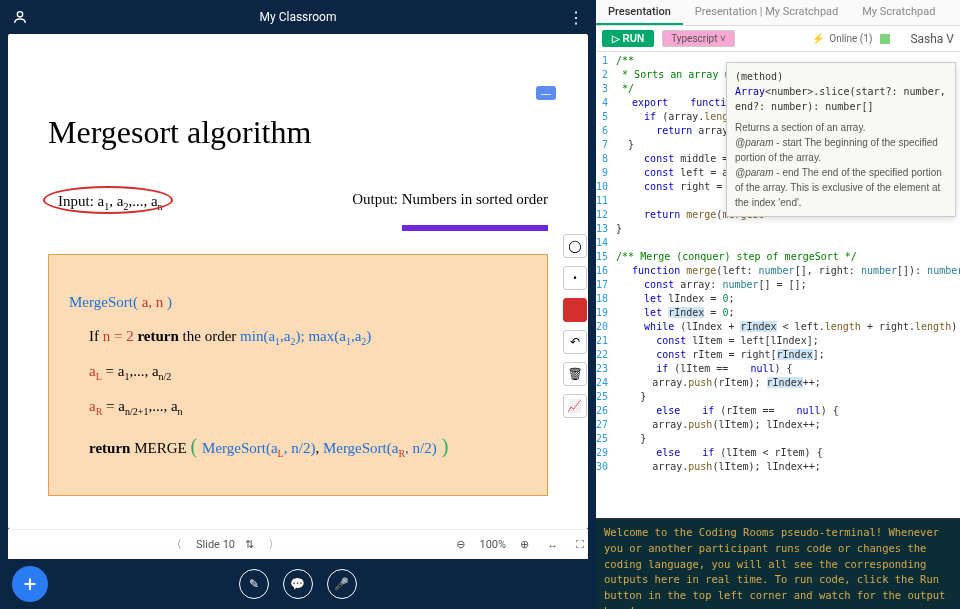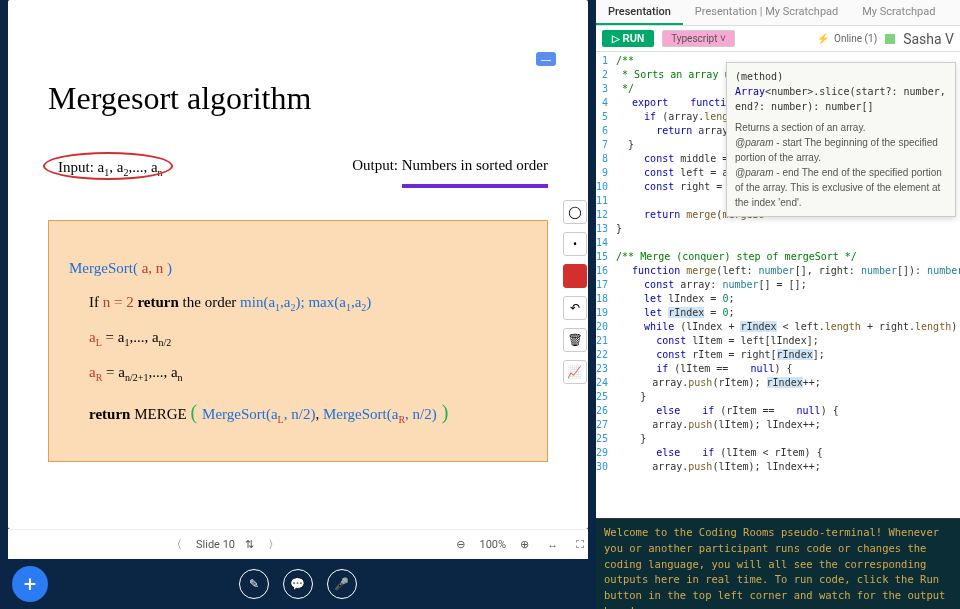--- a/index.html
+++ b/index.html
@@ -11,21 +11,21 @@
 .left-header .more { font-size: 16px; }
 .slide-area { flex: 1; background: #fff; margin: 0 8px 0 8px; border-radius: 2px; position: relative; padding: 50px 40px 30px 40px; }
 .whiteboard-tools { position: absolute; right: -2px; top: 200px; width: 30px; display: flex; flex-direction: column; gap: 8px; align-items: center; }
 .tool-btn { width: 24px; height: 24px; border: 1px solid #ccc; border-radius: 3px; background: #fff; display: flex; align-items: center; justify-content: center; font-size: 12px; cursor: pointer; }
 .tool-btn.color { background: #d32f2f; border-color: #d32f2f; }
 .collapse-btn { position: absolute; top: 52px; right: 32px; background: #5b8def; color: #fff; border: none; border-radius: 3px; width: 20px; height: 14px; font-size: 10px; cursor: pointer; }
 .slide-title { font-size: 32px; font-weight: 400; margin-top: 30px; margin-bottom: 40px; font-family: "Times New Roman", serif; }
 .io-row { display: flex; justify-content: space-between; font-family: "Times New Roman", serif; font-size: 15px; margin-bottom: 40px; }
 .io-row .input-box { position: relative; padding: 2px 10px; }
 .ellipse-annot { position: absolute; left: -5px; top: -5px; width: 130px; height: 28px; border: 2px solid #d32f2f; border-radius: 50%; pointer-events: none; }
-.output-box { border-bottom: 4px solid #6d28d9; padding-bottom: 11px; }
+.output-box { border-bottom: 6px solid #6d28d9; padding-bottom: 18px; }
 .algo-box { background: #fcdcb6; border: 1px solid #e0a050; padding: 32px 20px 25px 20px; font-family: "Times New Roman", serif; font-size: 15px; line-height: 2.0; }
 .algo-box .row { margin-bottom: 4px; }
 .sub { font-size: 10px; vertical-align: sub; }
 .blue { color: #1e6fd9; }
 .red { color: #c0392b; }
 .green { color: #27ae60; }
 .bold { font-weight: bold; }
 .bottom-bar { height: 30px; background: #fff; margin: 0 8px; border-top: 1px solid #eee; display: flex; align-items: center; justify-content: center; gap: 10px; font-size: 11px; color: #555; }
 .bottom-bar .nav-btn { cursor: pointer; padding: 2px 4px; }
 .bottom-bar .spacer { flex: 1; }
@@ -34,21 +34,21 @@
 .circle-btn { width: 30px; height: 30px; border: 1.5px solid #fff; border-radius: 50%; color: #fff; display: flex; align-items: center; justify-content: center; font-size: 12px; cursor: pointer; background: transparent; }
 
 .right-panel { width: 364px; height: 100%; display: flex; flex-direction: column; background: #f5f5f5; }
 .tabs { height: 26px; display: flex; border-bottom: 1px solid #ddd; background: #fafafa; font-size: 11px; }
 .tab { padding: 5px 12px; color: #888; cursor: pointer; }
 .tab.active { color: #333; border-bottom: 2px solid #00a86b; font-weight: 500; }
 .run-bar { height: 26px; display: flex; align-items: center; gap: 8px; padding: 0 6px; background: #fff; border-bottom: 1px solid #ddd; font-size: 11px; }
 .run-btn { background: #00a86b; color: #fff; border: none; padding: 3px 10px; border-radius: 2px; font-size: 10px; font-weight: bold; cursor: pointer; }
 .lang-sel { border: 1px solid #ccc; padding: 2px 8px; border-radius: 2px; font-size: 10px; color: #555; background: #f9a8d4; }
 .online { color: #666; font-size: 10px; display: flex; align-items: center; gap: 4px; }
-.user-chip { font-size: 14px; color: #555; display: flex; align-items: center; gap: 8px; }
+.user-chip { font-size: 12px; color: #555; display: flex; align-items: center; gap: 20px; }
 .user-chip .sq { width: 10px; height: 10px; background: #7fd37f; }
 .editor { flex: 1; background: #fff; font-family: "Menlo", "Consolas", monospace; font-size: 10px; line-height: 1.4; overflow: hidden; position: relative; border-bottom: 1px solid #333; }
 .editor-inner { display: flex; }
 .gutter { width: 24px; text-align: right; padding: 2px 4px 2px 0; color: #2e9bd6; background: #fff; user-select: none; }
 .gutter div { height: 14px; }
 .code { flex: 1; padding: 2px 4px; white-space: pre; color: #333; }
 .code div { height: 14px; }
 .c-kw { color: #0000c0; margin-left: 16px; }
 .c-type { color: #267f99; }
 .c-fn { color: #795e26; }
@@ -61,20 +61,30 @@
 .tooltip .desc { font-family: -apple-system, sans-serif; font-size: 10px; color: #555; }
 .tooltip .param { font-family: -apple-system, sans-serif; font-size: 10px; color: #555; }
 .tooltip .param i { font-style: italic; }
 .terminal { height: 90px; background: #0b2e36; color: #d4a84b; font-family: "Menlo", monospace; font-size: 10.5px; padding: 6px 8px; line-height: 1.5; overflow: hidden; }
 svg { display: block; }
 </style>
 </head>
 <body>
 
 <div class="left-panel">
+  <div class="left-header">
+    <span class="user-icon">
+      <svg viewBox="0 0 24 24" width="16" height="16" fill="none" stroke="#fff" stroke-width="2">
+          <circle cx="12" cy="8" r="4"></circle>
+          <path d="M4 21c0-4 4-6 8-6s8 2 8 6"></path>
+        </svg>
+    </span>
+    <span class="title">My Classroom</span>
+    <span class="more">⋮</span>
+  </div>
 
   <div class="slide-area">
     <button class="collapse-btn">—</button>
 
     <h1 class="slide-title">Mergesort algorithm</h1>
 
     <div class="io-row">
       <div class="input-box">
         <div class="ellipse-annot"></div>
         <span>Input: a</span><span class="sub">1</span>, a<span class="sub">2</span>,..., a<span class="sub">n</span>

